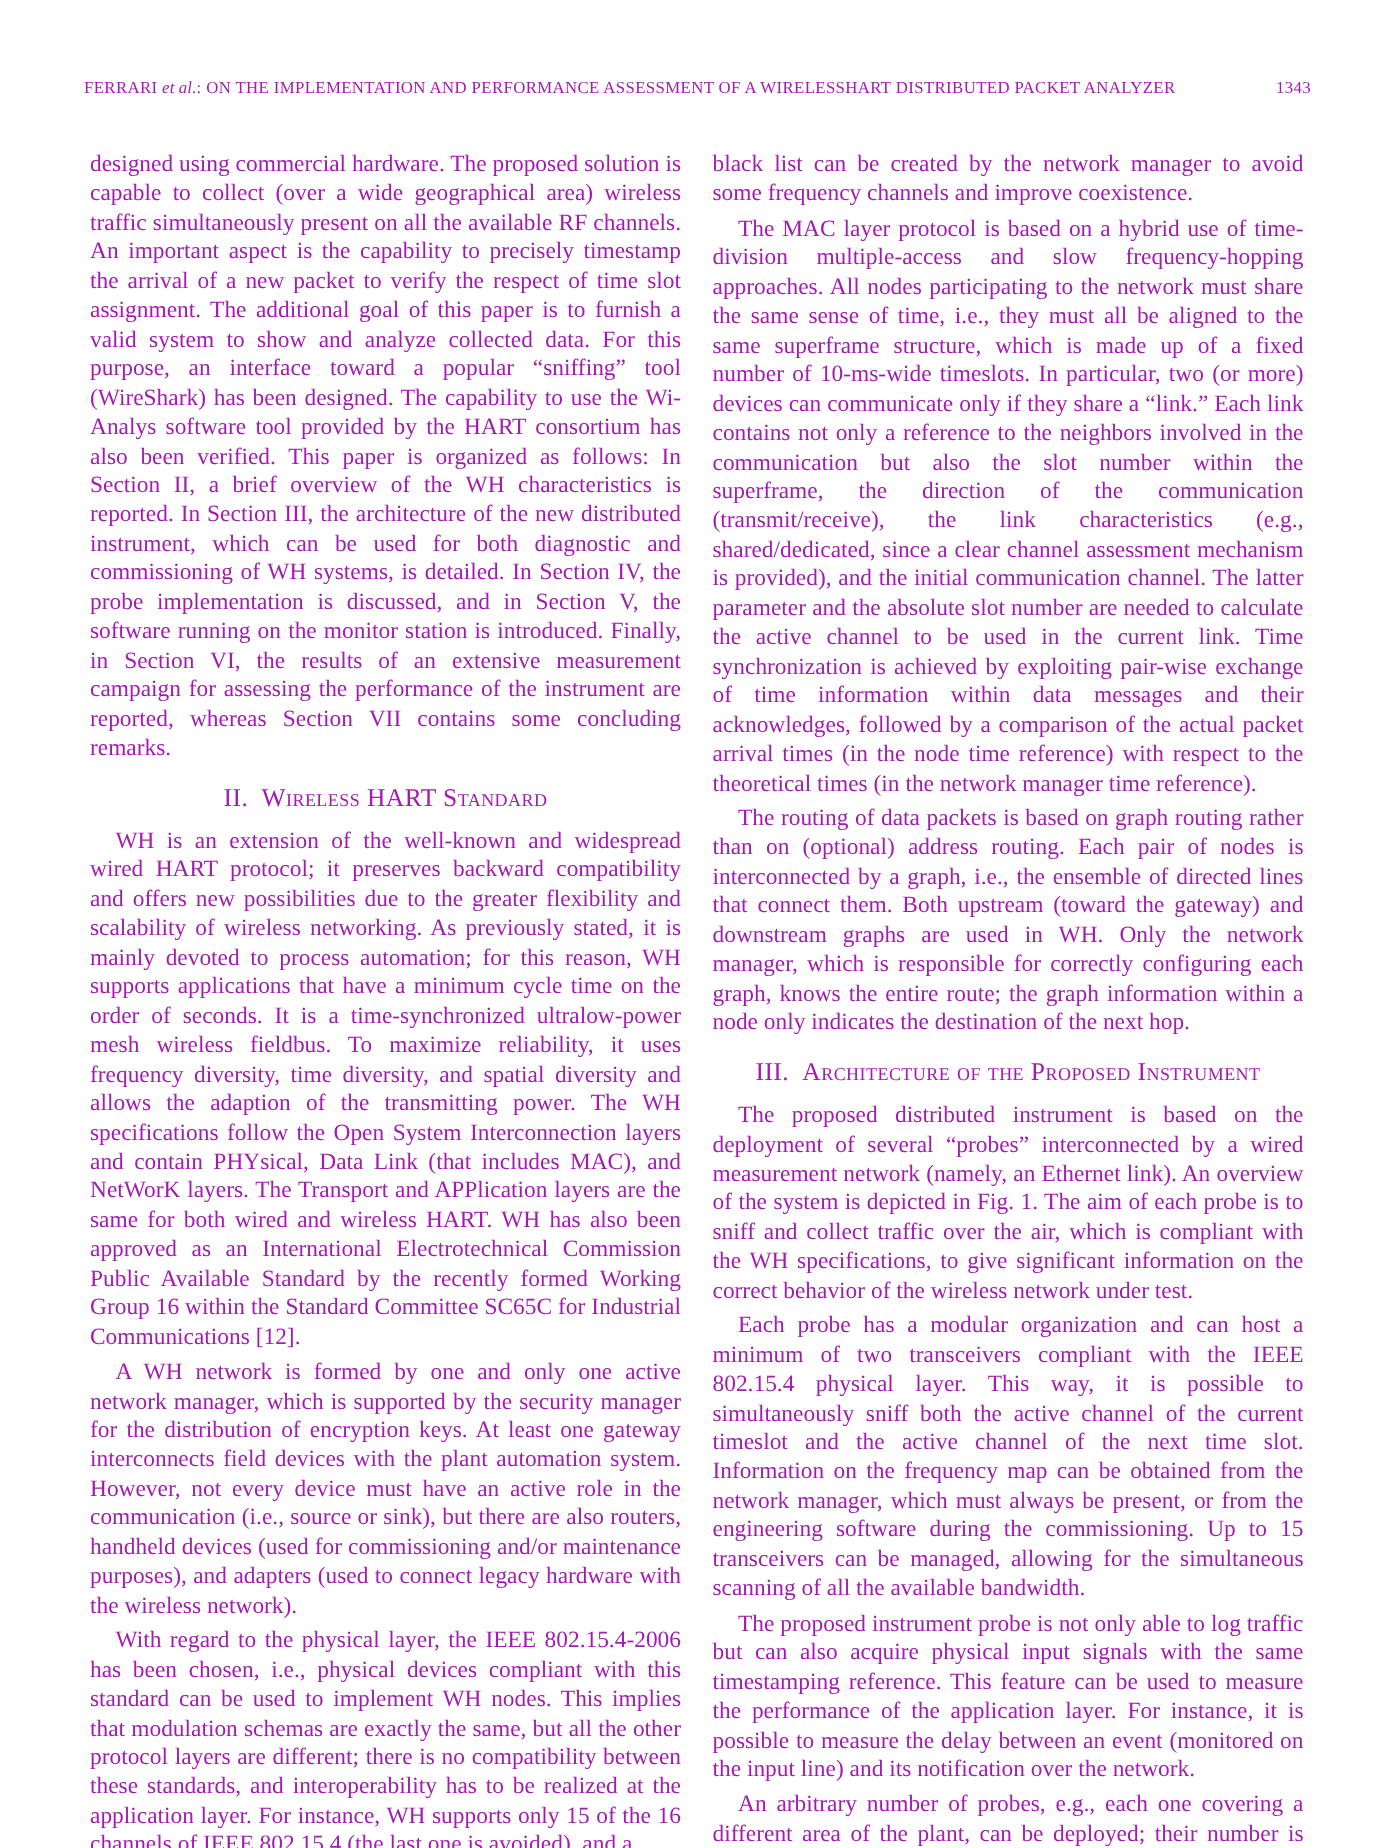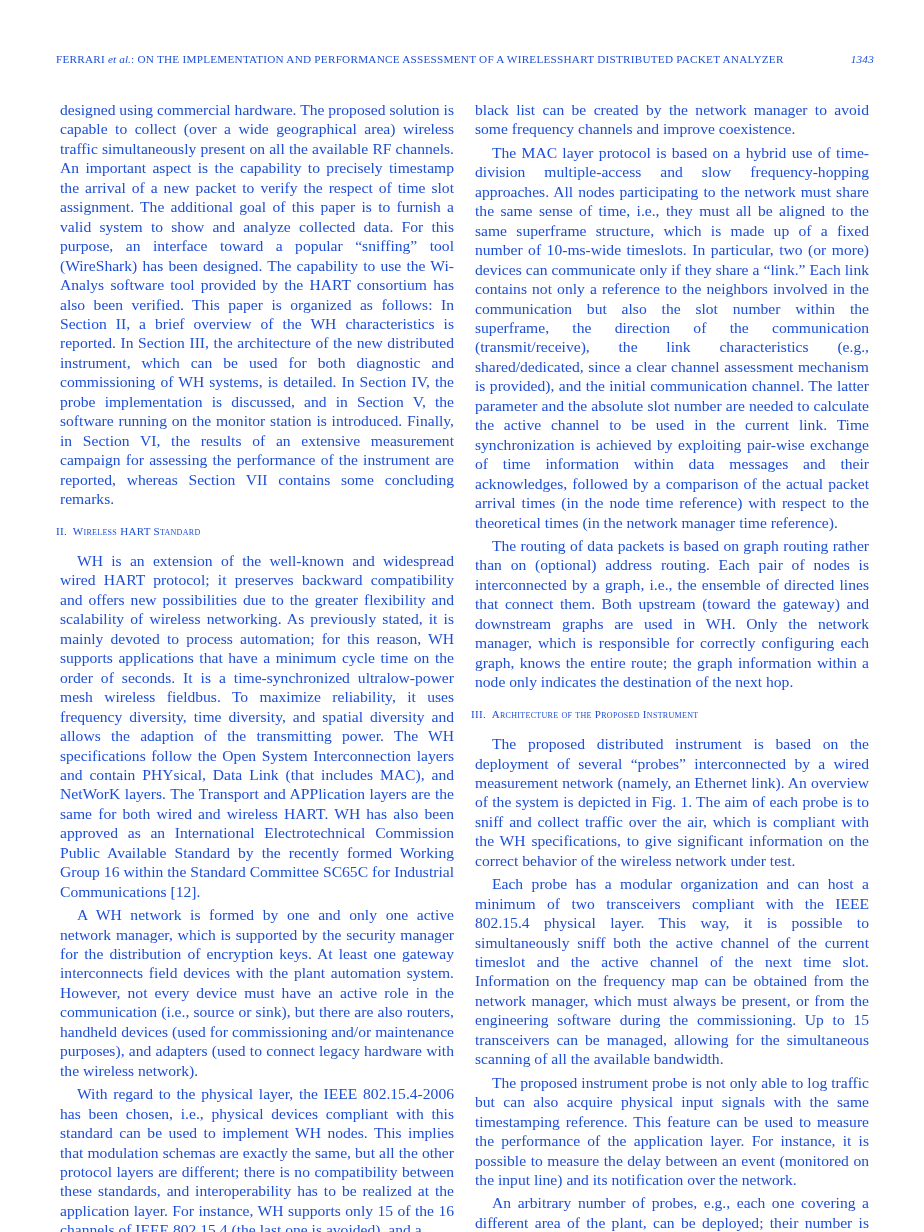--- a/index.html
+++ b/index.html
@@ -3,62 +3,63 @@
 <meta charset="utf-8">
 <style>
   html, body { margin: 0; padding: 0; background: #e8e8e8; }
   .page {
     position: relative;
     width: 924px;
     height: 1232px;
     background: #ffffff;
     margin: 0 auto;
     font-family: "Liberation Serif", serif;
-    color: #1d4ed8;
+    color: #a21caf;
     overflow: hidden;
     box-sizing: border-box;
   }
   .running-head {
     position: absolute;
     top: 53px;
     left: 56px;
     width: 818px;
     display: flex;
     justify-content: space-between;
     align-items: baseline;
     font-size: 11.2px;
     letter-spacing: 0.25px;
     white-space: nowrap;
   }
   .running-head .title { overflow: hidden; }
   .running-head .etal { font-style: italic; text-transform: none; letter-spacing: 0.1px; }
-  .running-head .pageno { padding-left: 30px; font-style: italic; }
+  .running-head .pageno { padding-left: 30px; }
   .columns {
     position: absolute;
     top: 96px;
     left: 56px;
     width: 818px;
     display: flex;
     gap: 13px;
   }
   .col {
     width: 402px;
     text-align: justify;
     font-size: 15.6px;
     line-height: 19.45px;
   }
   .col p {
     margin: 4px;
     text-indent: 17px;
   }
   .col p.no-indent { text-indent: 0; }
   .section-heading {
-    font-size: 11px;
+    font-size: 17px;
     font-weight: normal;
     font-variant: small-caps;
+    text-align: center;
     text-indent: 0 !important;
     margin: 13px 0 10px 0;
     letter-spacing: 0.3px;
   }
   .section-heading.extra-gap { }
 </style>
 </head>
 <body>
 
 <div class="page">

